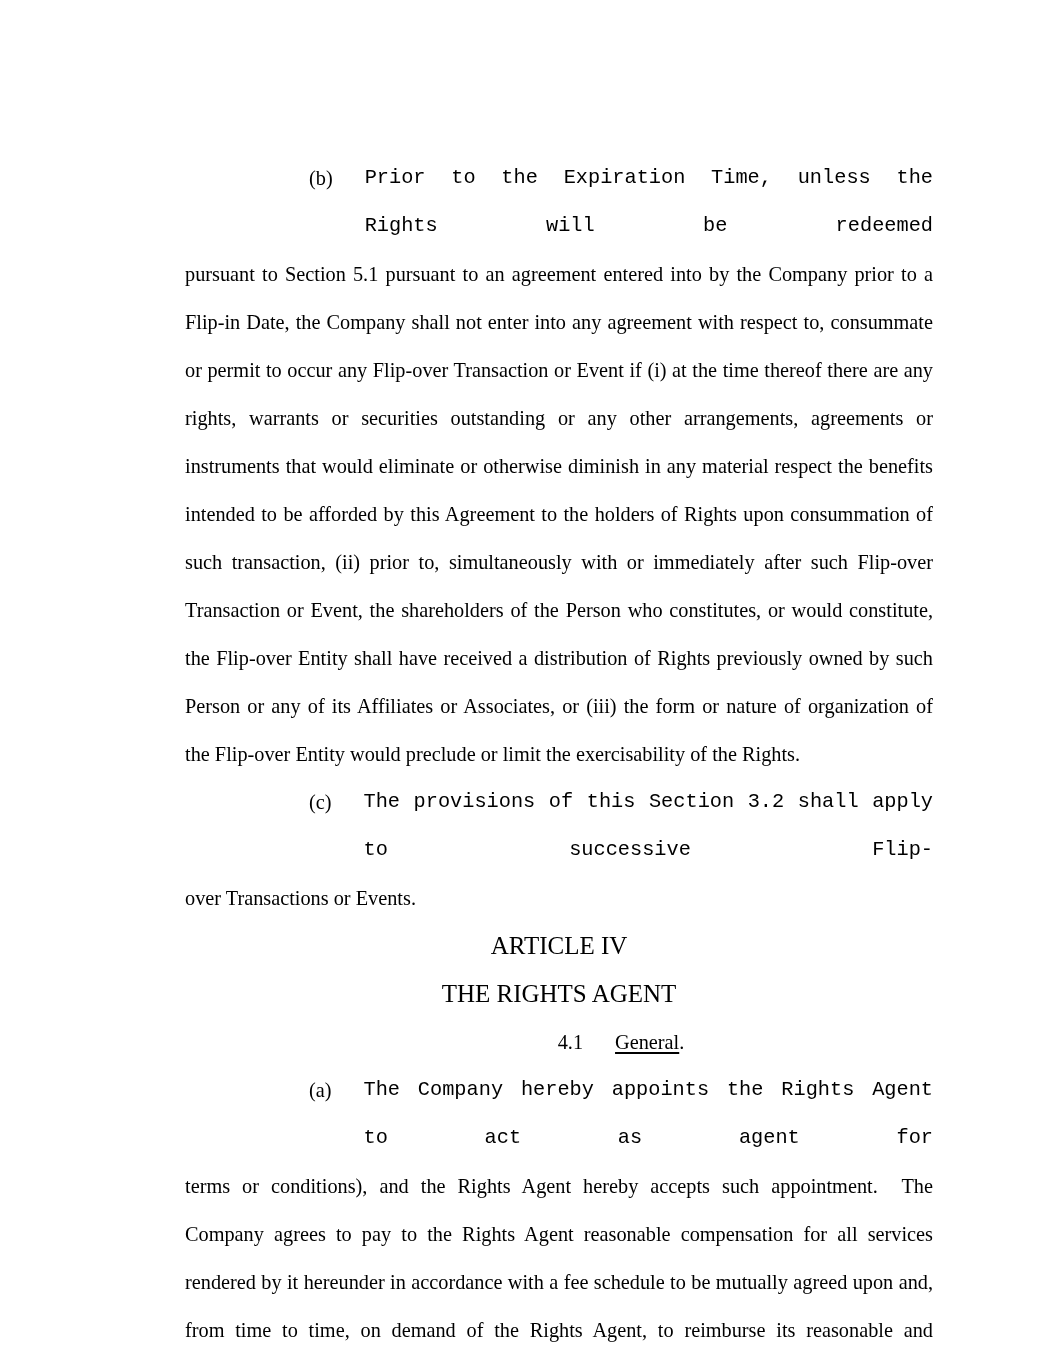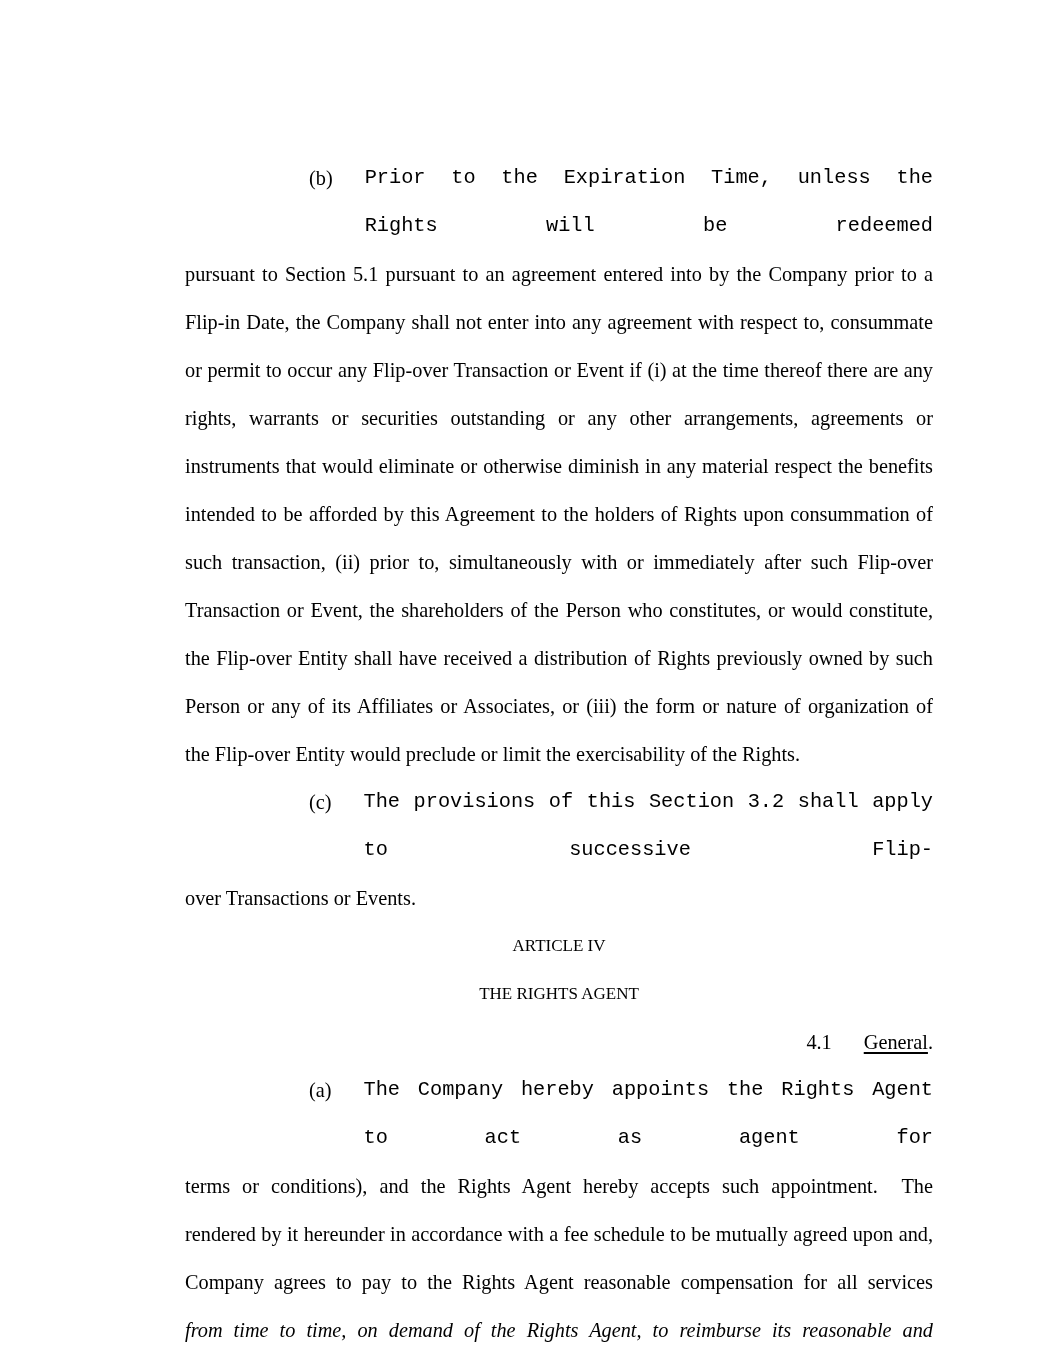--- a/index.html
+++ b/index.html
@@ -27,48 +27,47 @@
   .para { margin: 0; }
   .line {
     text-align: justify;
     text-align-last: justify;
   }
   .line.last {
     text-align-last: left;
   }
   .para.justify-all .line.last {
     text-align-last: justify;
-    font-style: italic;
   }
   .line.first {
     display: flex;
     padding-left: 124px;
   }
   .plabel {
     flex: none;
     margin-right: 32px;
     white-space: nowrap;
   }
   .l1text {
     flex: 1 1 auto;
     text-align: justify;
     text-align-last: justify;
     font-family: Liberation Mono, monospace;
   }
   .heading {
     margin: 0;
-    font-size: 17px;
+    font-size: 25px;
     font-weight: normal;
     text-align: center;
     line-height: 48px;
   }
   .section-line {
     margin: 0;
     padding-left: 124px;
-    text-align: right;
+    text-align: center;
   }
   .section-title {
     text-decoration: underline;
     text-underline-offset: 3px;
   }
   .footer {
     margin-top: 10px;
     text-align: left;
   }
 </style>
@@ -112,21 +111,21 @@
 
   <p class="section-line"><span class="plabel">4.1</span><span class="section-title">General</span><span>.</span></p>
 
   <div class="para justify-all">
     <div class="line first">
       <span class="plabel">(a)</span>
       <div class="l1text">The Company hereby appoints the Rights Agent to act as agent for</div>
     </div>
     <div>
         <div class="line">terms or conditions), and the Rights Agent hereby accepts such appointment.&nbsp; The</div>
+        <div class="line">Company agrees to pay to the Rights Agent reasonable compensation for all services</div>
         <div class="line">rendered by it hereunder in accordance with a fee schedule to be mutually agreed upon and,</div>
-        <div class="line">Company agrees to pay to the Rights Agent reasonable compensation for all services</div>
         <div class="line last">from time to time, on demand of the Rights Agent, to reimburse its reasonable and</div>
       </div>
   </div>
 
   <div class="footer">-36-</div>
 
 </div>
 
 </body></html>

